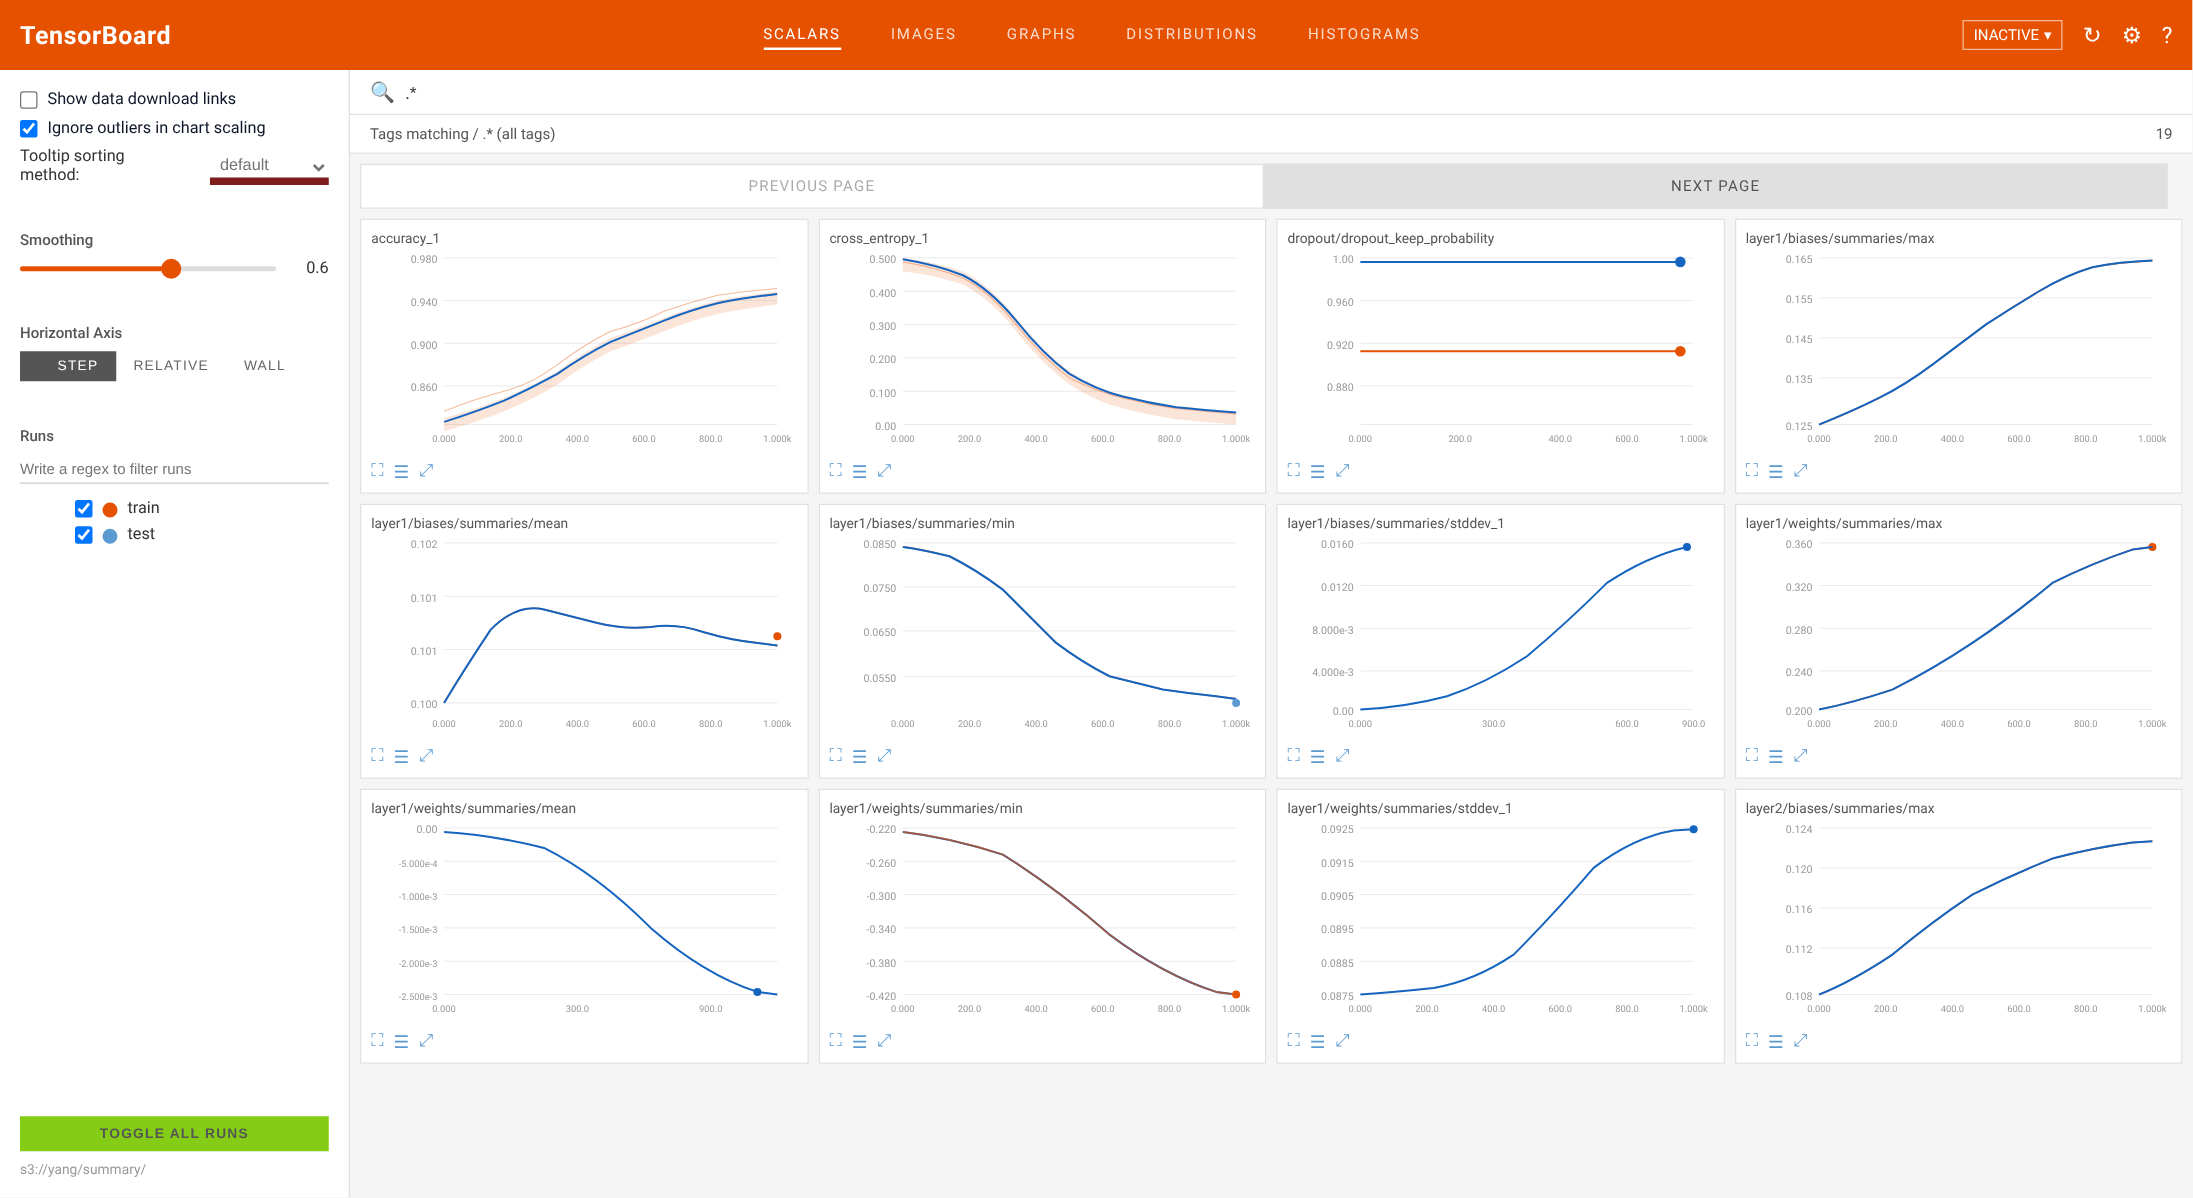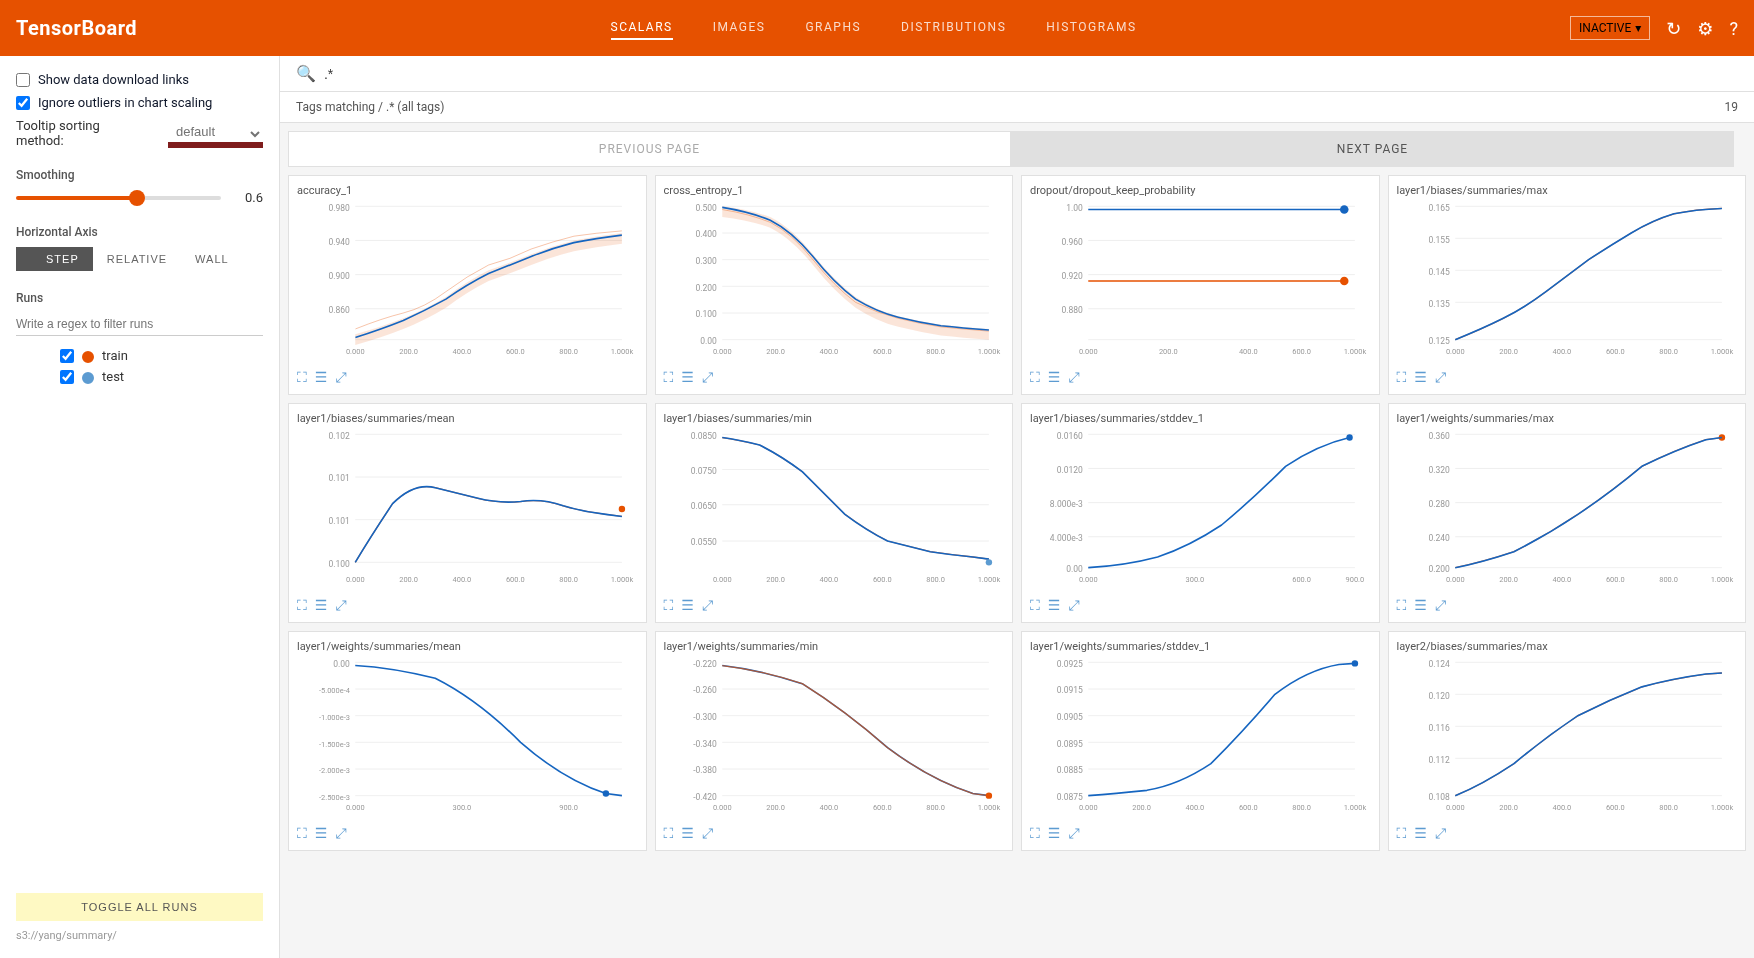--- a/index.html
+++ b/index.html
@@ -37,21 +37,21 @@
     }
     .nav-item.active {
       color: white;
       border-bottom: 2px solid white;
     }
     .header-inactive {
       display: flex;
       align-items: center;
       gap: 4px;
       font-size: 12px;
-      color: #000000;
+      color: #ffffff;
       border: 1px solid rgba(255,255,255,0.6);
       padding: 4px 8px;
       cursor: pointer;
     }
     .header-icons {
       display: flex;
       gap: 16px;
       align-items: center;
       margin-left: 16px;
     }
@@ -107,20 +107,21 @@
       cursor: pointer;
       color: #737373;
       margin-left: 13px;
     }
 
     .section-title {
       font-size: 12px;
       color: #555;
       margin-bottom: 8px;
       font-weight: 500;
+      margin-top: 17px;
     }
     .smoothing-section {
       margin-bottom: 20px;
     }
     .smoothing-slider-row {
       display: flex;
       align-items: center;
       gap: 12px;
     }
     .smoothing-slider {
@@ -198,27 +199,28 @@
       border-radius: 50%;
       border: 2px solid;
     }
     .run-name {
       font-size: 13px;
     }
 
     .toggle-all-btn {
       width: 100%;
       padding: 8px;
-      background: #fef9c3;
+      background: #84cc16;
       border: none;
       font-size: 11px;
       letter-spacing: 1px;
       cursor: pointer;
       color: #555;
       margin-top: 12px;
+      font-weight: bold;
     }
     .sidebar-footer {
       font-size: 11px;
       color: #999;
       margin-top: 8px;
     }
 
     
     .content {
       flex: 1;

